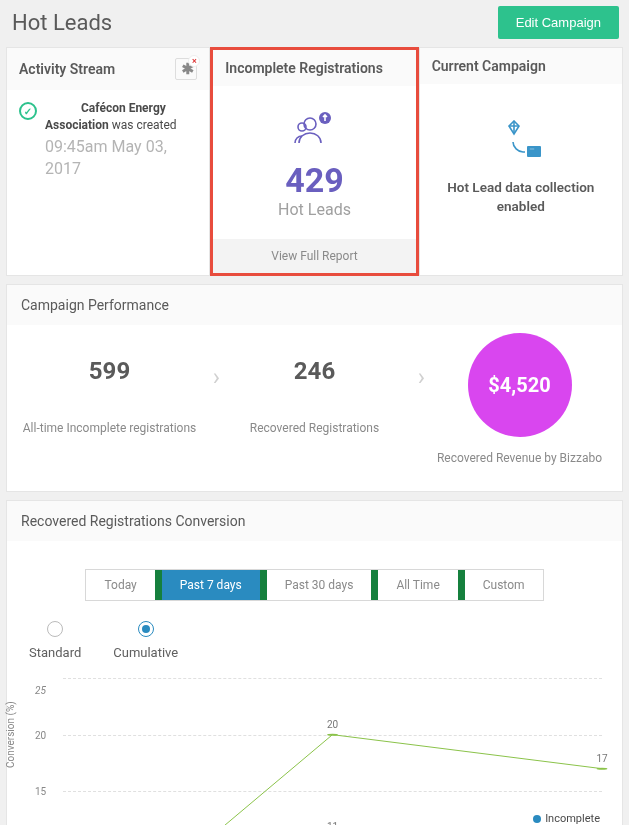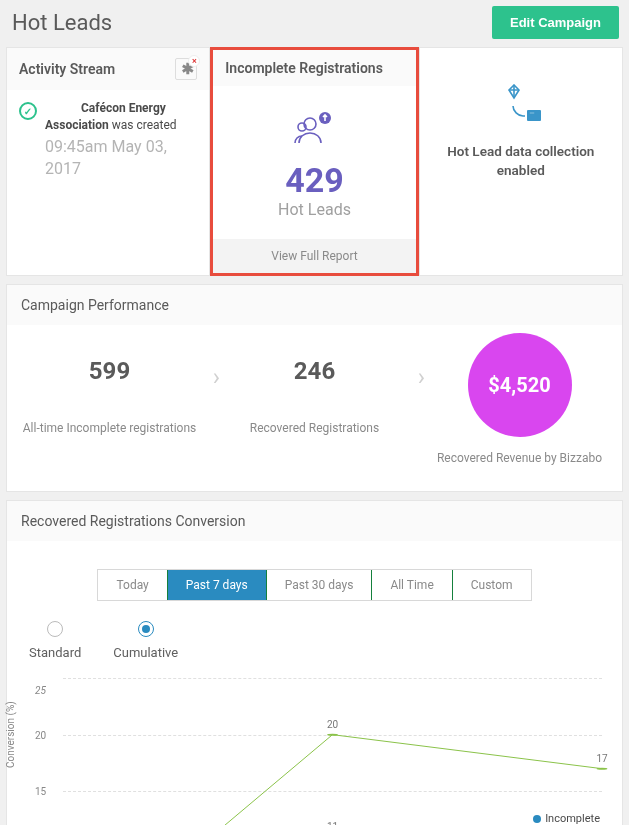--- a/index.html
+++ b/index.html
@@ -12,21 +12,21 @@
     .container { padding: 6px; }
     .header {
       display: flex;
       justify-content: space-between;
       align-items: center;
       padding: 0 4px 8px 6px;
     }
     .page-title { font-size: 22px; font-weight: 400; color: #5a5a5a; }
     .edit-btn {
       background: #2dc28d; color: #fff; border: none;
-      padding: 9px 18px; font-size: 13px; font-weight: 700;
+      padding: 9px 18px; font-size: 13px; font-weight: 400;
       cursor: pointer; border-radius: 2px;
     }
     .top-row {
       display: flex; gap: 0; margin-bottom: 8px;
     }
     .card {
       background: #fff; border: 1px solid #e5e5e5;
       flex: 1; position: relative;
     }
     .card-header {
@@ -91,21 +91,21 @@
 
     .conv-section {
       background:#fff; border:1px solid #e5e5e5;
     }
     .tabs {
       display:flex; justify-content:center; padding:28px 0 14px;
     }
     .tab-group { display:flex; border:1px solid #d8d8d8; }
     .tab {
       padding: 8px 18px; font-size:12px; color:#8a8a8a; background:#fff;
-      border-right:1px solid #15803d; cursor:pointer;
+      border-right:7px solid #15803d; cursor:pointer;
     }
     .tab:last-child { border-right:none; }
     .tab.active { background:#2a8bc0; color:#fff; }
     .mode-row {
       display:flex; gap:32px; padding: 6px 22px 8px;
     }
     .radio {
       display:flex; align-items:center; gap:8px; font-size:13px; color:#606060; cursor:pointer;flex-direction:column;
     }
     .radio-btn {
@@ -178,20 +178,21 @@
             <path d="M33 11v-6m-2 2l2-2 2 2" stroke="#fff" stroke-width="1.6"></path>
           </svg>
         </div>
         <div class="big-number">429</div>
         <div class="big-label">Hot Leads</div>
       </div>
       <a class="view-report">View Full Report</a>
     </div>
 
     <div class="card">
+      <div class="card-header">Current Campaign</div>
       <div class="current-body">
         <div class="current-icon">
           <svg width="44" height="38" viewBox="0 0 44 38" fill="none" stroke="#3a95c9" stroke-width="1.6">
             <path d="M10 6l5-5 5 5-5 8z"></path>
             <path d="M10 6h10M15 1v13"></path>
             <path d="M14 22c0 5 5 10 10 10h2"></path>
             <rect x="28" y="26" width="14" height="11" rx="1" fill="#3a95c9" stroke="none"></rect>
             <rect x="30" y="28" width="6" height="2" fill="#fff"></rect>
           </svg>
         </div>

